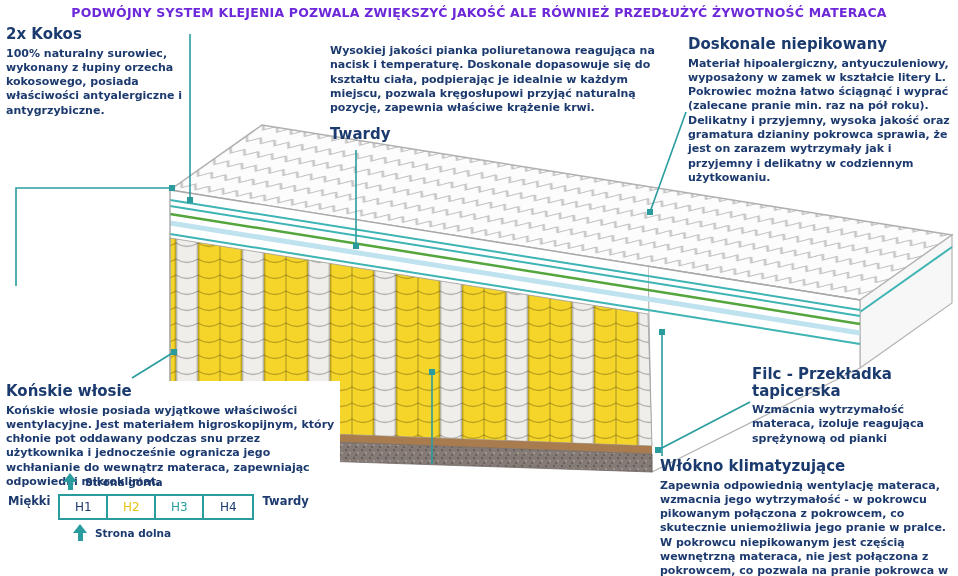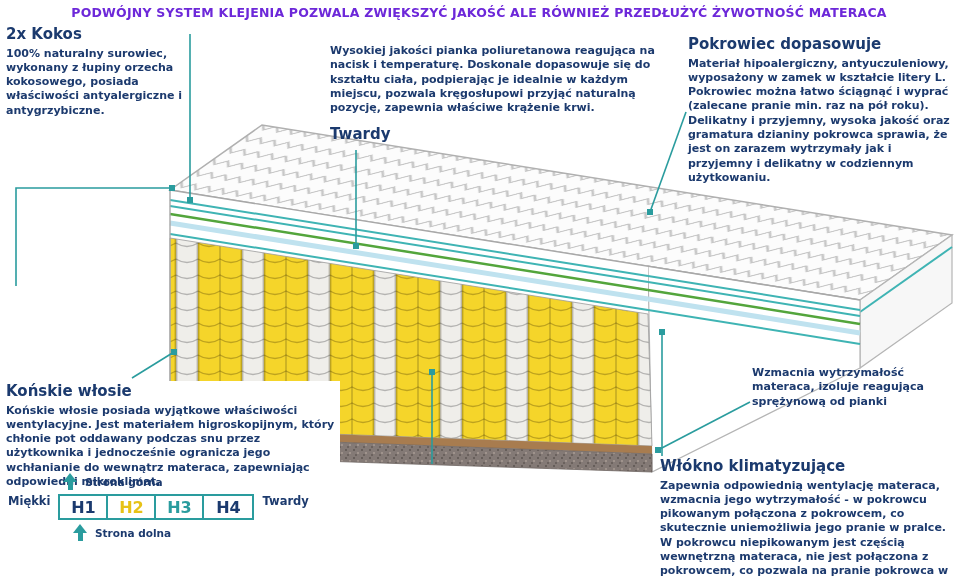--- a/index.html
+++ b/index.html
@@ -36,21 +36,21 @@
   .orient .label{font-size:10.5px;font-weight:bold;color:#1c3a6e}
   .arrow-up{display:flex;flex-direction:column;align-items:center;width:16px}
   .arrow-up .head{width:0;height:0;border-left:7px solid transparent;border-right:7px solid transparent;border-bottom:9px solid #2a9c9e}
   .arrow-up .stem{width:5px;height:8px;background:#2a9c9e}
 
   .scale{position:absolute;left:8px;top:494px;z-index:3;display:flex;align-items:flex-start;gap:8px}
   .scale .end-label{font-size:11.5px;font-weight:bold;color:#1c3a6e}
   .scale .cells{display:flex;border:2px solid #2a9c9e}
   .scale .cell{
     width:48px;height:22px;display:flex;align-items:center;justify-content:center;
-    font-size:16px;font-weight:bold;background:#fff;border-right:2px solid #2a9c9e;
+    font-size:12px;font-weight:normal;background:#fff;border-right:2px solid #2a9c9e;
   }
   .scale .cell:last-child{border-right:none}
   .lvl-1{color:#1b3a6e}.lvl-2{color:#e7c217}.lvl-3{color:#2a9c9e}.lvl-4{color:#1b3a6e}
 </style>
 </head>
 <body>
 
 <div class="canvas">
 
   <svg class="mattress" width="958" height="576" viewBox="0 0 958 576">
@@ -150,32 +150,33 @@
     <div class="title">2x Kokos</div>
     <div class="body">100% naturalny surowiec, wykonany z łupiny orzecha kokosowego, posiada właściwości antyalergiczne i antygrzybiczne.</div>
   </div>
 
   <div class="txt" id="blk-visco">
     <div class="body">Wysokiej jakości pianka poliuretanowa reagująca na nacisk i temperaturę. Doskonale dopasowuje się do kształtu ciała, podpierając je idealnie w każdym miejscu, pozwala kręgosłupowi przyjąć naturalną pozycję, zapewnia właściwe krążenie krwi.</div>
   </div>
   <div class="txt title" id="lateks-label">Twardy</div>
 
   <div class="txt" id="blk-pokrowiec">
-    <div class="title">Pokrowiec dopasowuje</div>
+    <div class="title">Doskonale niepikowany</div>
     <div class="body">Materiał hipoalergiczny, antyuczuleniowy, wyposażony w zamek w kształcie litery L. Pokrowiec można łatwo ściągnąć i wyprać (zalecane pranie min. raz na pół roku). Delikatny i przyjemny, wysoka jakość oraz gramatura dzianiny pokrowca sprawia, że jest on zarazem wytrzymały jak i przyjemny i delikatny w codziennym użytkowaniu.</div>
   </div>
 
 
   <div class="txt" id="blk-konskie">
     <div class="title">Końskie włosie</div>
     <div class="body">Końskie włosie posiada wyjątkowe właściwości wentylacyjne. Jest materiałem higroskopijnym, który chłonie pot oddawany podczas snu przez użytkownika i jednocześnie ogranicza jego wchłanianie do wewnątrz materaca, zapewniając odpowiedni mikroklimat.</div>
   </div>
 
 
   <div class="txt" id="blk-filc">
+    <div class="title">Filc - Przekładka tapicerska</div>
     <div class="body">Wzmacnia wytrzymałość materaca, izoluje reagująca sprężynową od pianki</div>
   </div>
 
   <div class="txt" id="blk-wlokno">
     <div class="title">Włókno klimatyzujące</div>
     <div class="body">Zapewnia odpowiednią wentylację materaca, wzmacnia jego wytrzymałość - w pokrowcu pikowanym połączona z pokrowcem, co skutecznie uniemożliwia jego pranie w pralce. W pokrowcu niepikowanym jest częścią wewnętrzną materaca, nie jest połączona z pokrowcem, co pozwala na pranie pokrowca w pralce.</div>
   </div>
 
   <div class="orient" id="orient-top">
     <span class="arrow-up">

